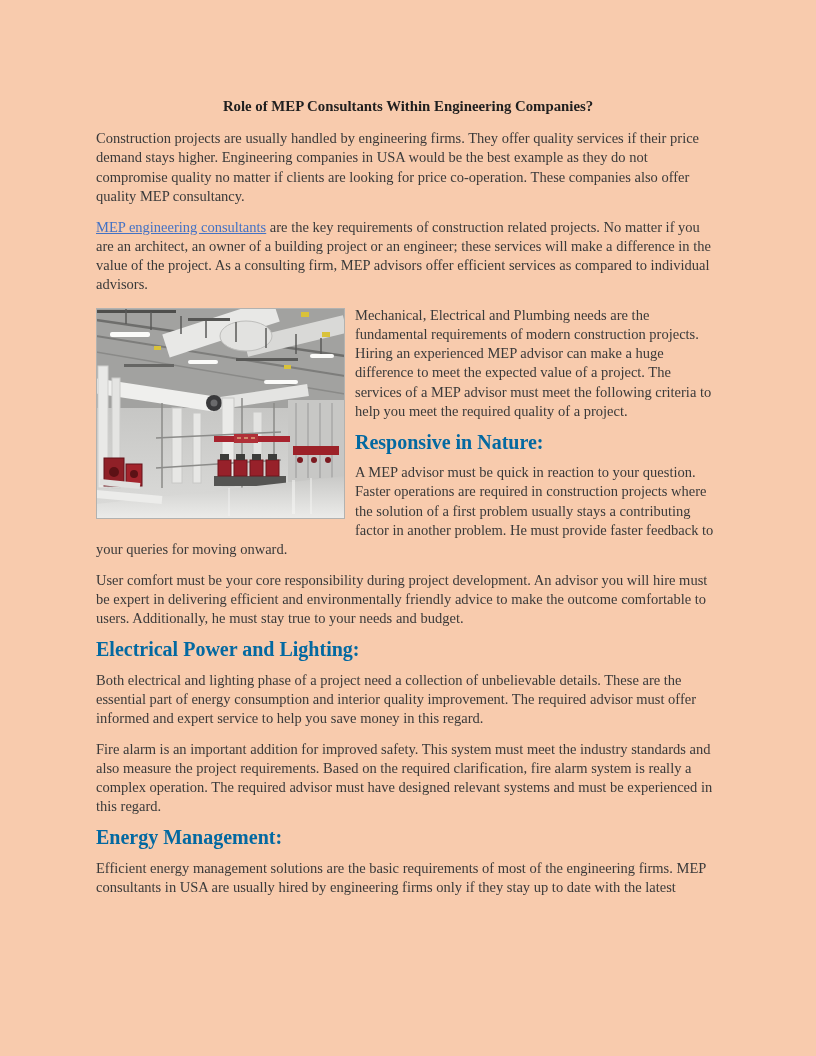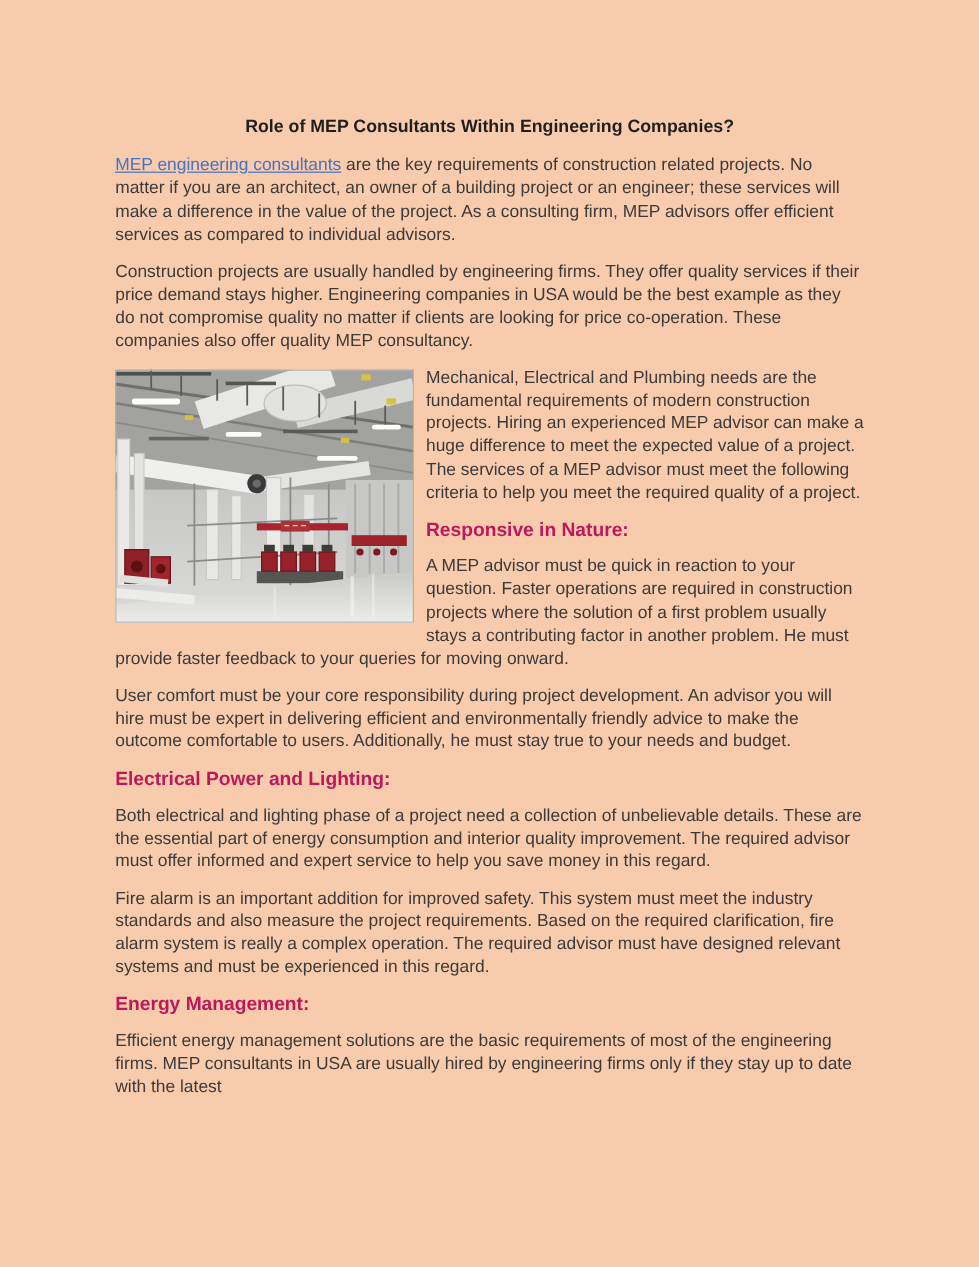--- a/index.html
+++ b/index.html
@@ -6,42 +6,43 @@
   body {
     font-family: "Liberation Sans", sans-serif;
     background: #F8CBAD;
   }
   .page {
     position: relative;
     width: 816px;
     height: 1056px;
     background: #F8CBAD;
     overflow: hidden;
+    font-family: Liberation Serif, serif;
   }
   .content {
     position: absolute;
     left: 96px;
     top: 97px;
     width: 624px;
     font-size: 14.5px;
     line-height: 19.2px;
     color: #3A3A3A;
   }
   .doc-title {
     text-align: center;
     font-weight: bold;
     color: #1F1F1F;
     font-size: 14.8px;
     margin: 0 0 13px 0;
   }
   p.body-par { margin: 0 0 11.5px 0; }
   .sec-heading {
     font-weight: bold;
-    color: #be185d;
-    font-size: 16px;
+    color: #0369a1;
+    font-size: 20px;
     margin: 0 0 11.5px 0;
   }
   a.doc-link {
     color: #4472C4;
     text-decoration: underline;
     cursor: pointer;
   }
   .doc-image {
     float: left;
     width: 249px;
@@ -52,23 +53,23 @@
   .clear { clear: both; }
 </style>
 </head>
 <body>
 
 <div class="page">
   <div class="content">
 
     <div class="doc-title">Role of MEP Consultants Within Engineering Companies?</div>
 
+    <p class="body-par">Construction projects are usually handled by engineering firms. They offer quality services if their price demand stays higher. Engineering companies in USA would be the best example as they do not compromise quality no matter if clients are looking for price co-operation. These companies also offer quality MEP consultancy.</p>
+
     <p class="body-par"><a class="doc-link">MEP engineering consultants</a><span> are the key requirements of construction related projects. No matter if you are an architect, an owner of a building project or an engineer; these services will make a difference in the value of the project. As a consulting firm, MEP advisors offer efficient services as compared to individual advisors.</span></p>
-
-    <p class="body-par">Construction projects are usually handled by engineering firms. They offer quality services if their price demand stays higher. Engineering companies in USA would be the best example as they do not compromise quality no matter if clients are looking for price co-operation. These companies also offer quality MEP consultancy.</p>
 
     <div class="doc-image">
       <svg viewBox="0 0 249 211" xmlns="http://www.w3.org/2000/svg">
         <defs>
           <linearGradient id="wallG" x1="0" y1="0" x2="0" y2="1">
             <stop offset="0" stop-color="#b3b3b1"></stop>
             <stop offset="1" stop-color="#dcdcda"></stop>
           </linearGradient>
           <linearGradient id="floorG" x1="0" y1="0" x2="0" y2="1">
             <stop offset="0" stop-color="#c9c9c7"></stop>

